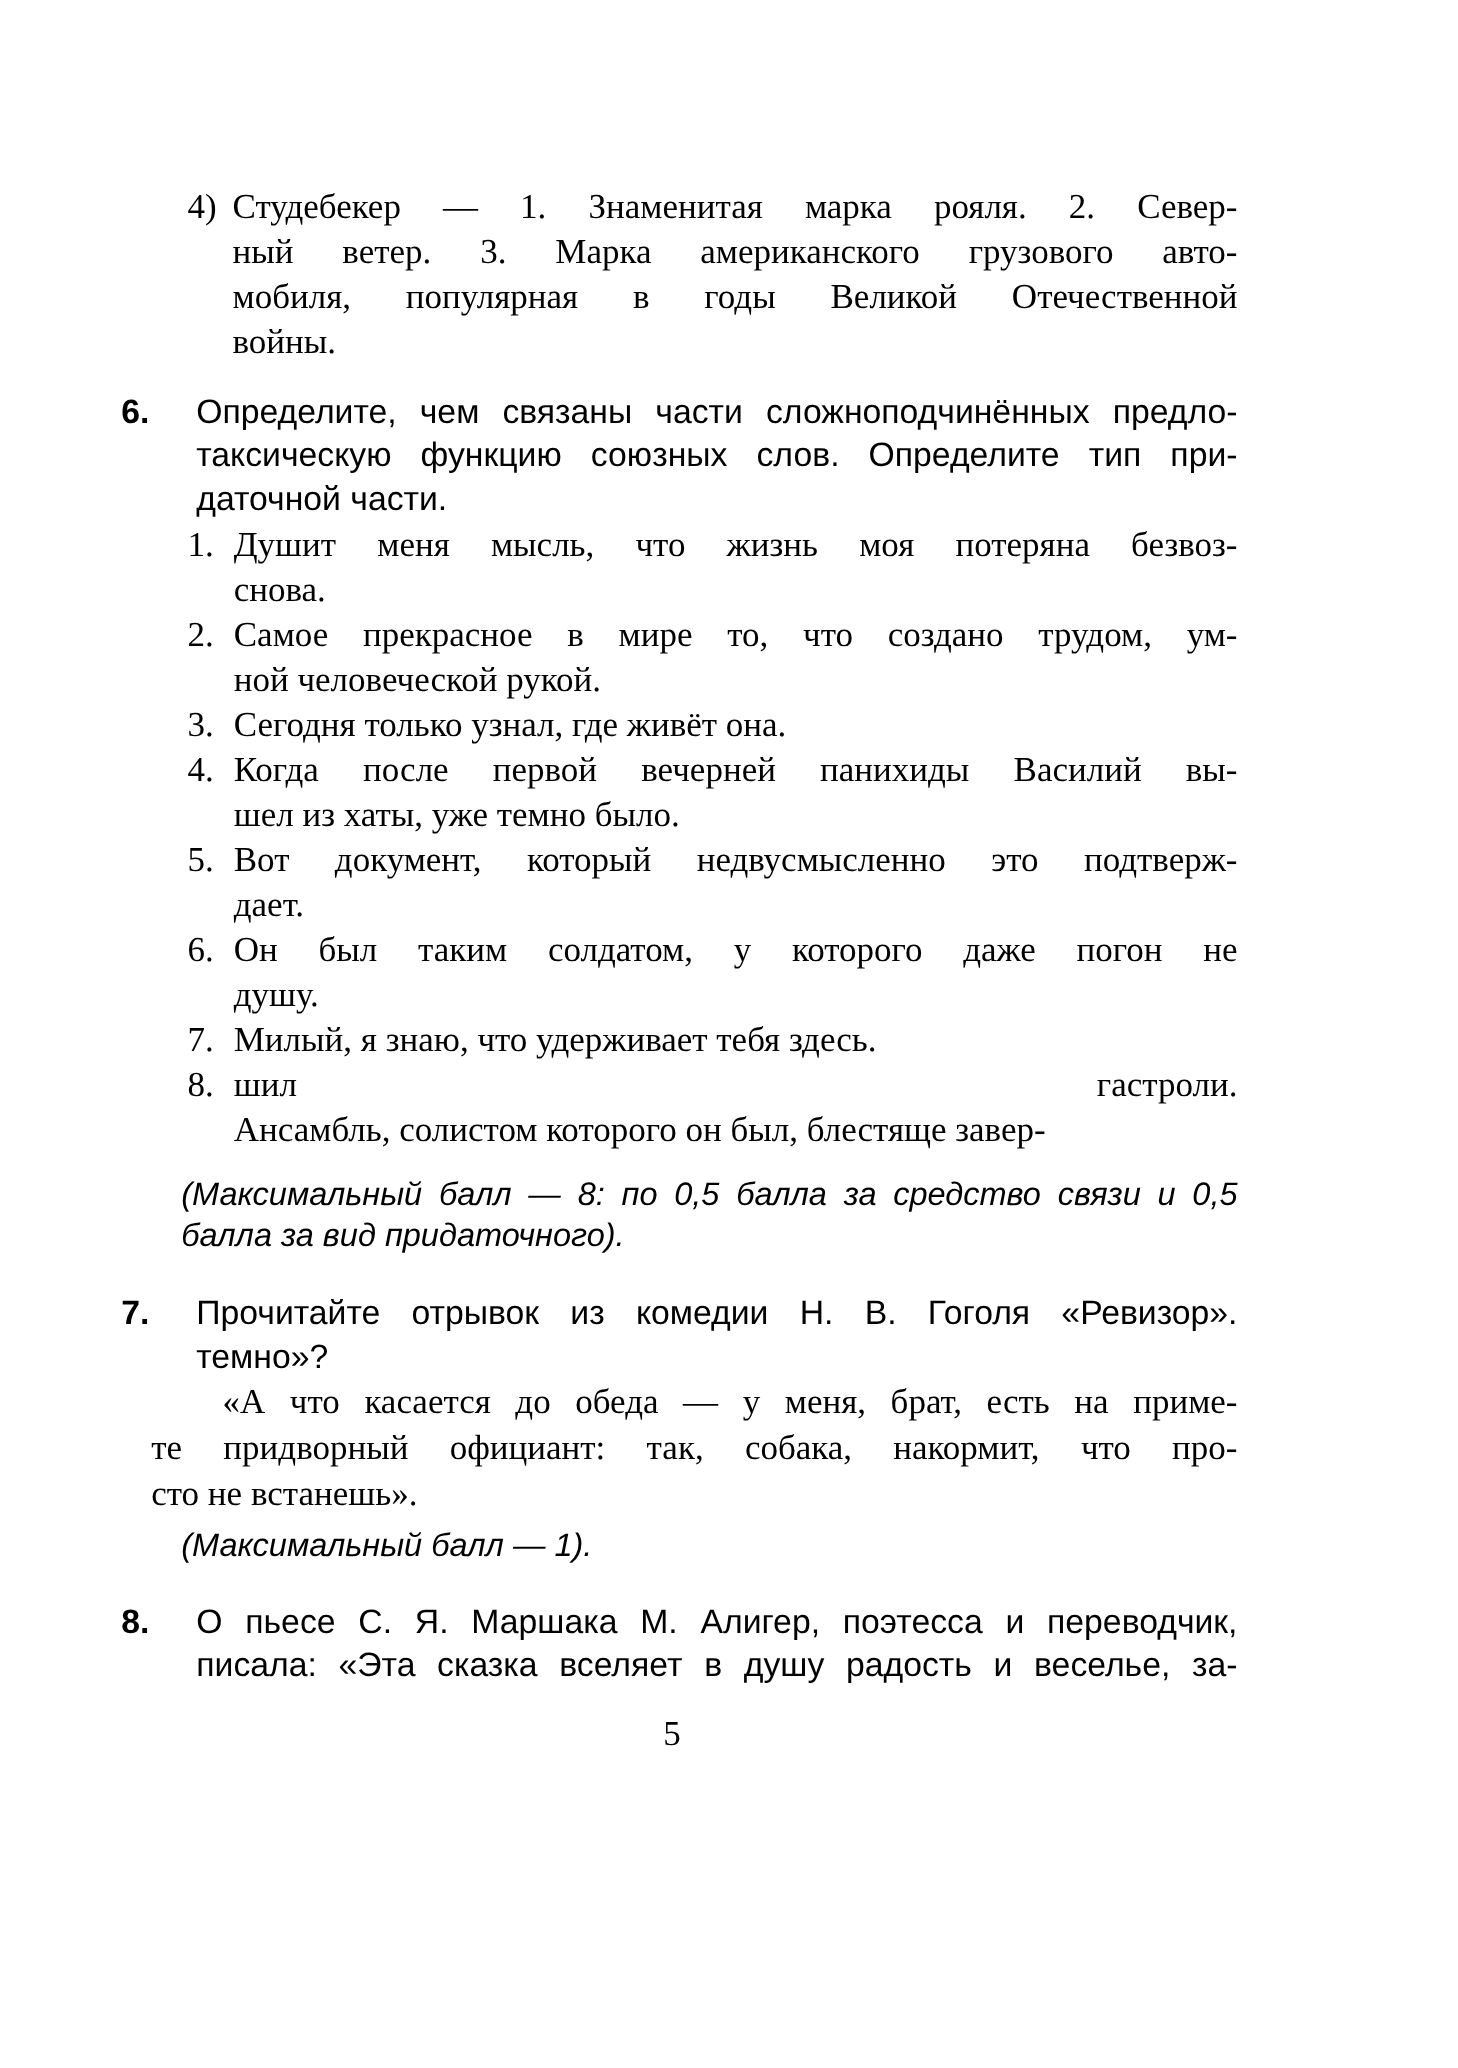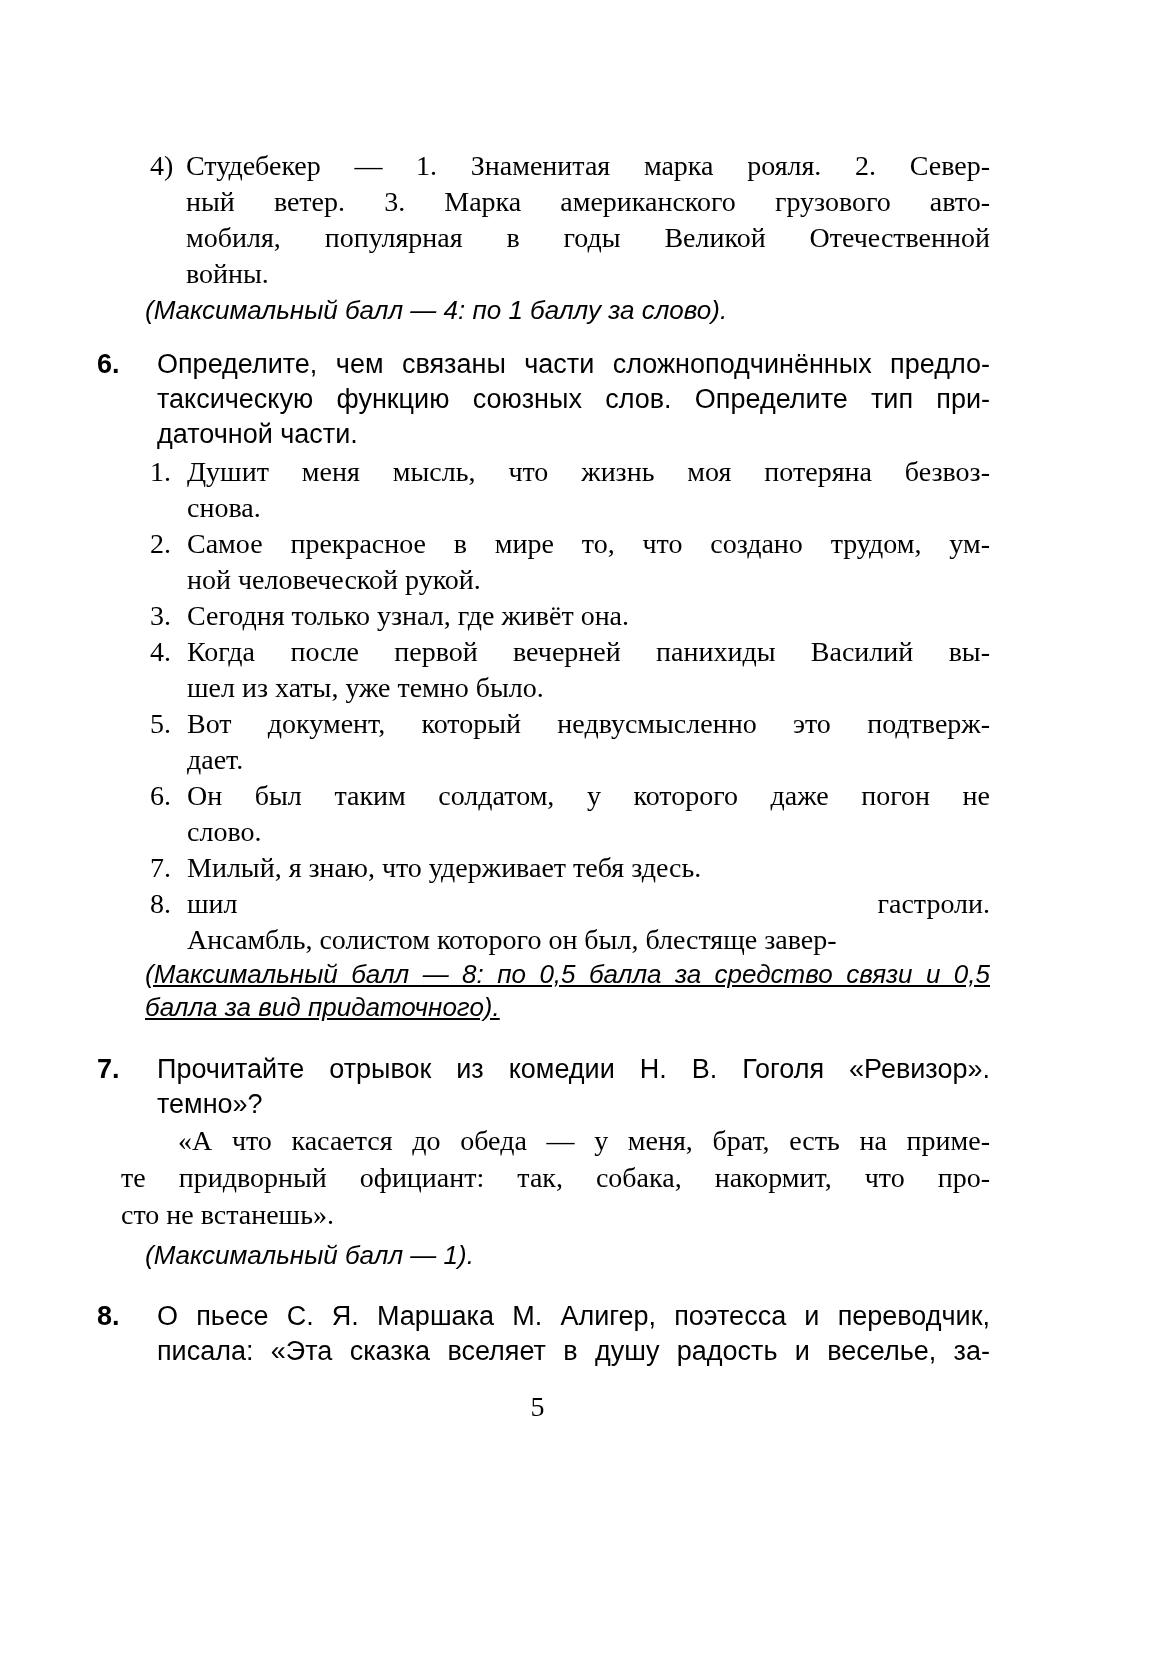--- a/index.html
+++ b/index.html
@@ -33,21 +33,21 @@
   .item4 .marker { width:36px; }
 
   
   .note {
     font-family:"Liberation Sans","DejaVu Sans",sans-serif;
     font-style:italic;
     font-size:26px; line-height:33px;
     padding-left:60px;
   }
   .note-item4 { margin-top:2px; }
-  .note-task6 { margin-top:0;text-decoration:underline; }
+  .note-task6 { margin-top:16px; }
   .note-task7 { margin-top:6px; }
 
   
   .task { margin-top:20px; }
   .task .tnum { width:60px; padding-left:12px; font-weight:bold; }
   .task7 { margin-top:28px; }
   .task8 { margin-top:27px; }
 
   
   .list { margin-top:2px; padding-left:65px; }
@@ -67,21 +67,20 @@
 
     <div class="hang serif item4">
       <div class="marker">4)</div>
       <div class="body jl">
         <div>Студебекер — 1. Знаменитая марка рояля. 2. Север-</div>
         <div>ный ветер. 3. Марка американского грузового авто-</div>
         <div>мобиля, популярная в годы Великой Отечественной</div>
         <div>войны.</div>
       </div>
     </div>
-    <div class="note note-item4">(Максимальный балл — 4: по 1 баллу за слово).</div>
 
     <div class="hang sans task">
       <div class="tnum marker">6.</div>
       <div class="body jl">
         <div>Определите, чем связаны части сложноподчинённых предло-</div>
         <div>таксическую функцию союзных слов. Определите тип при-</div>
         <div>даточной части.</div>
       </div>
     </div>
 
@@ -117,21 +116,21 @@
         <div class="marker">5.</div>
         <div class="body jl">
           <div>Вот документ, который недвусмысленно это подтверж-</div>
           <div>дает.</div>
         </div>
       </div>
       <div class="hang li">
         <div class="marker">6.</div>
         <div class="body jl">
           <div>Он был таким солдатом, у которого даже погон не</div>
-          <div>слово.</div>
+          <div>душу.</div>
         </div>
       </div>
       <div class="hang li">
         <div class="marker">7.</div>
         <div class="body jl">
           <div>Милый, я знаю, что удерживает тебя здесь.</div>
         </div>
       </div>
       <div class="hang li">
         <div class="marker">8.</div>

